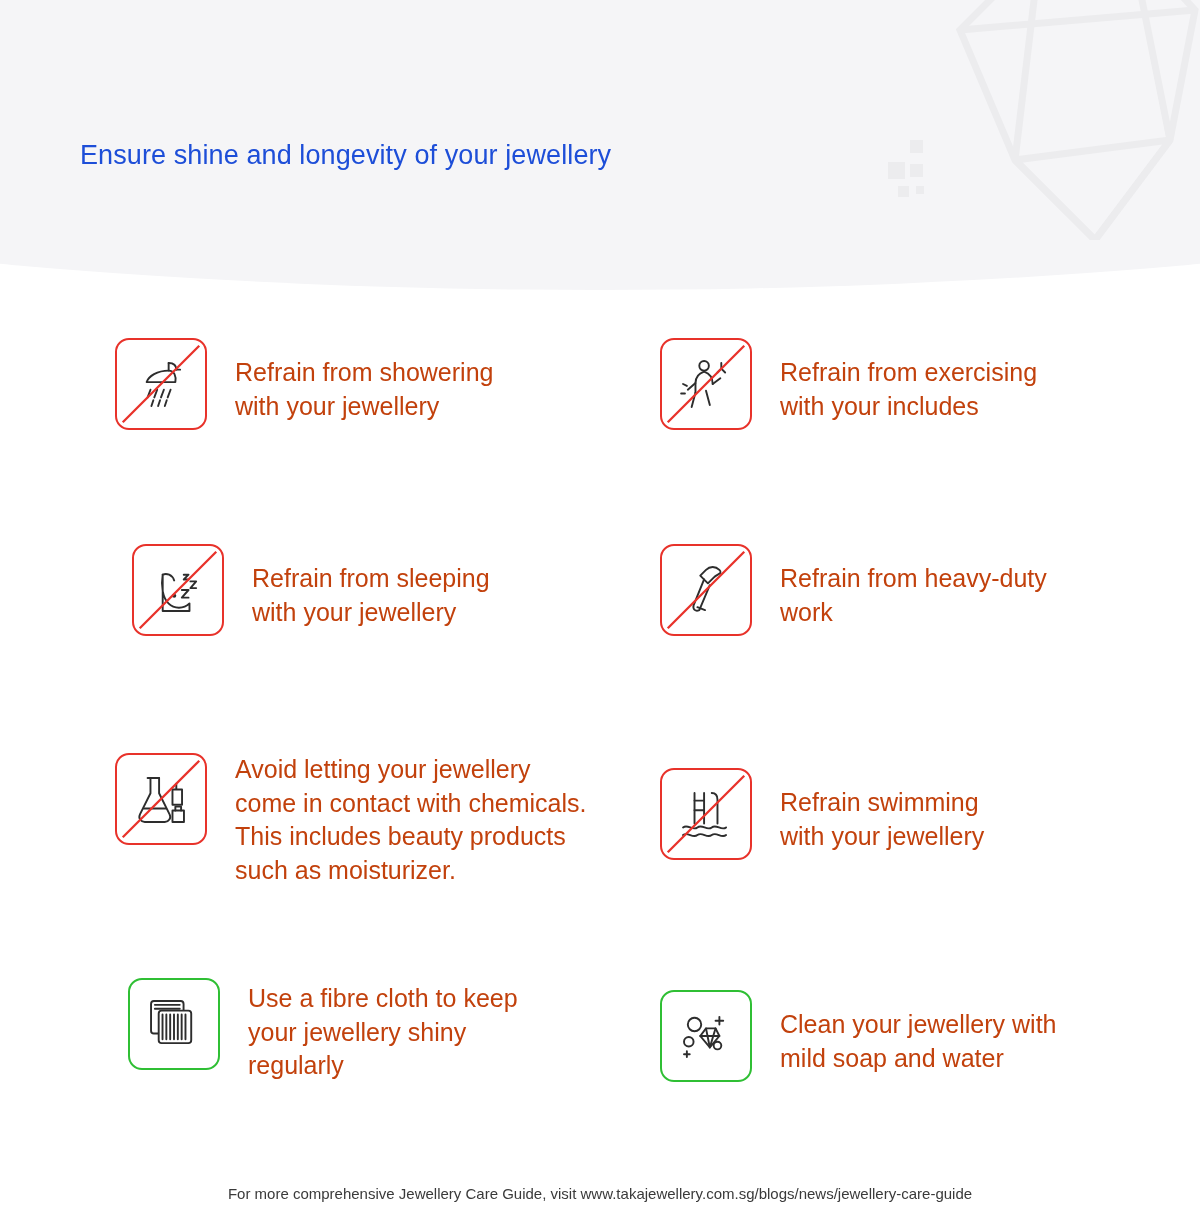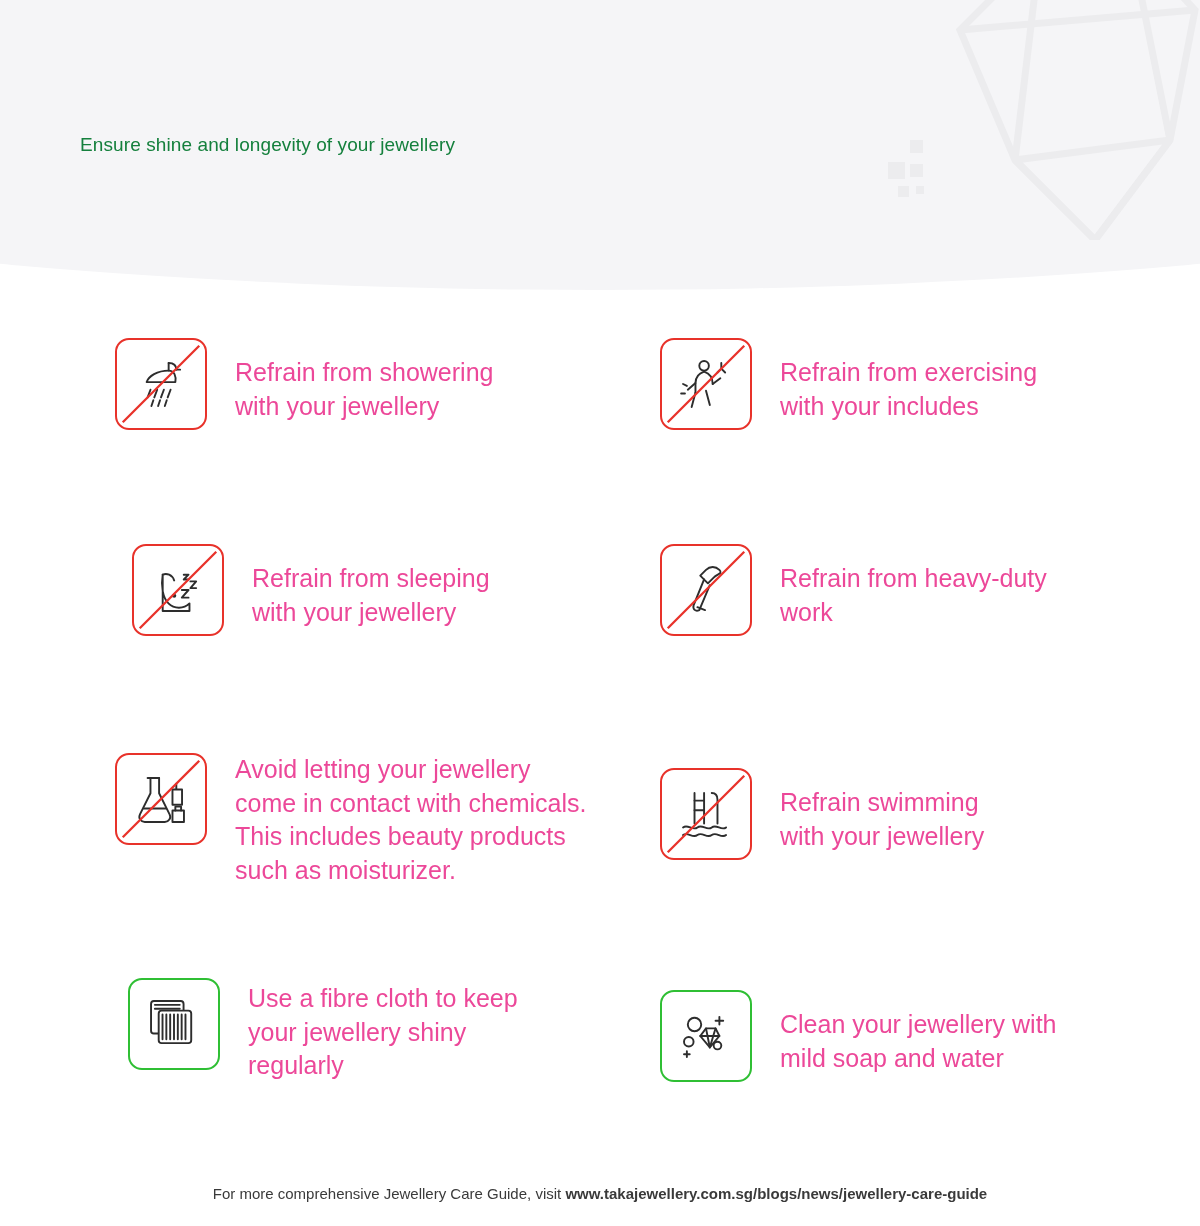--- a/index.html
+++ b/index.html
@@ -61,24 +61,24 @@
     left: 80px;
     top: 68px;
     font-size: 35px;
     font-weight: bold;
     color: #7b0a8c;
     letter-spacing: 0.2px;
   }
   .subtitle {
     position: absolute;
     left: 80px;
-    top: 134px;
-    font-size: 19px;
+    top: 140px;
+    font-size: 27px;
     font-weight: normal;
-    color: #15803d;
+    color: #1d4ed8;
     letter-spacing: 0.1px;
   }
 
   
   .tips {
     position: absolute;
     top: 318px;
     left: 0;
     width: 1200px;
   }
@@ -103,21 +103,21 @@
   .tip .icon-box svg {
     position: absolute;
     top: 0; left: 0;
     width: 100%;
     height: 100%;
   }
   .tip .tip-text {
     margin-left: 28px;
     font-size: 25px;
     line-height: 1.34;
-    color: #ec4899;
+    color: #c2410c;
     max-width: 400px;
     white-space: pre-line;
   }
 
   
   #tip-0 { left: 115px; top: 20px; }
   #tip-1 { left: 660px; top: 20px; }
   #tip-2 { left: 132px; top: 226px; }
   #tip-3 { left: 660px; top: 226px; }
   #tip-4 { left: 115px; top: 435px; }
@@ -135,21 +135,21 @@
   .footer {
     position: absolute;
     bottom: 24px;
     left: 0;
     width: 1200px;
     text-align: center;
     font-size: 15px;
     color: #3a3a3a;
   }
   .footer .url {
-    font-weight: bold;
+    font-weight: normal;
   }
 </style>
 </head>
 <body>
 
 <div class="header">
   <div class="header-bg"></div>
 
   <svg class="header-diamond" viewBox="0 0 360 250" fill="none">
     <g stroke="#ececee" stroke-width="7" fill="none">

